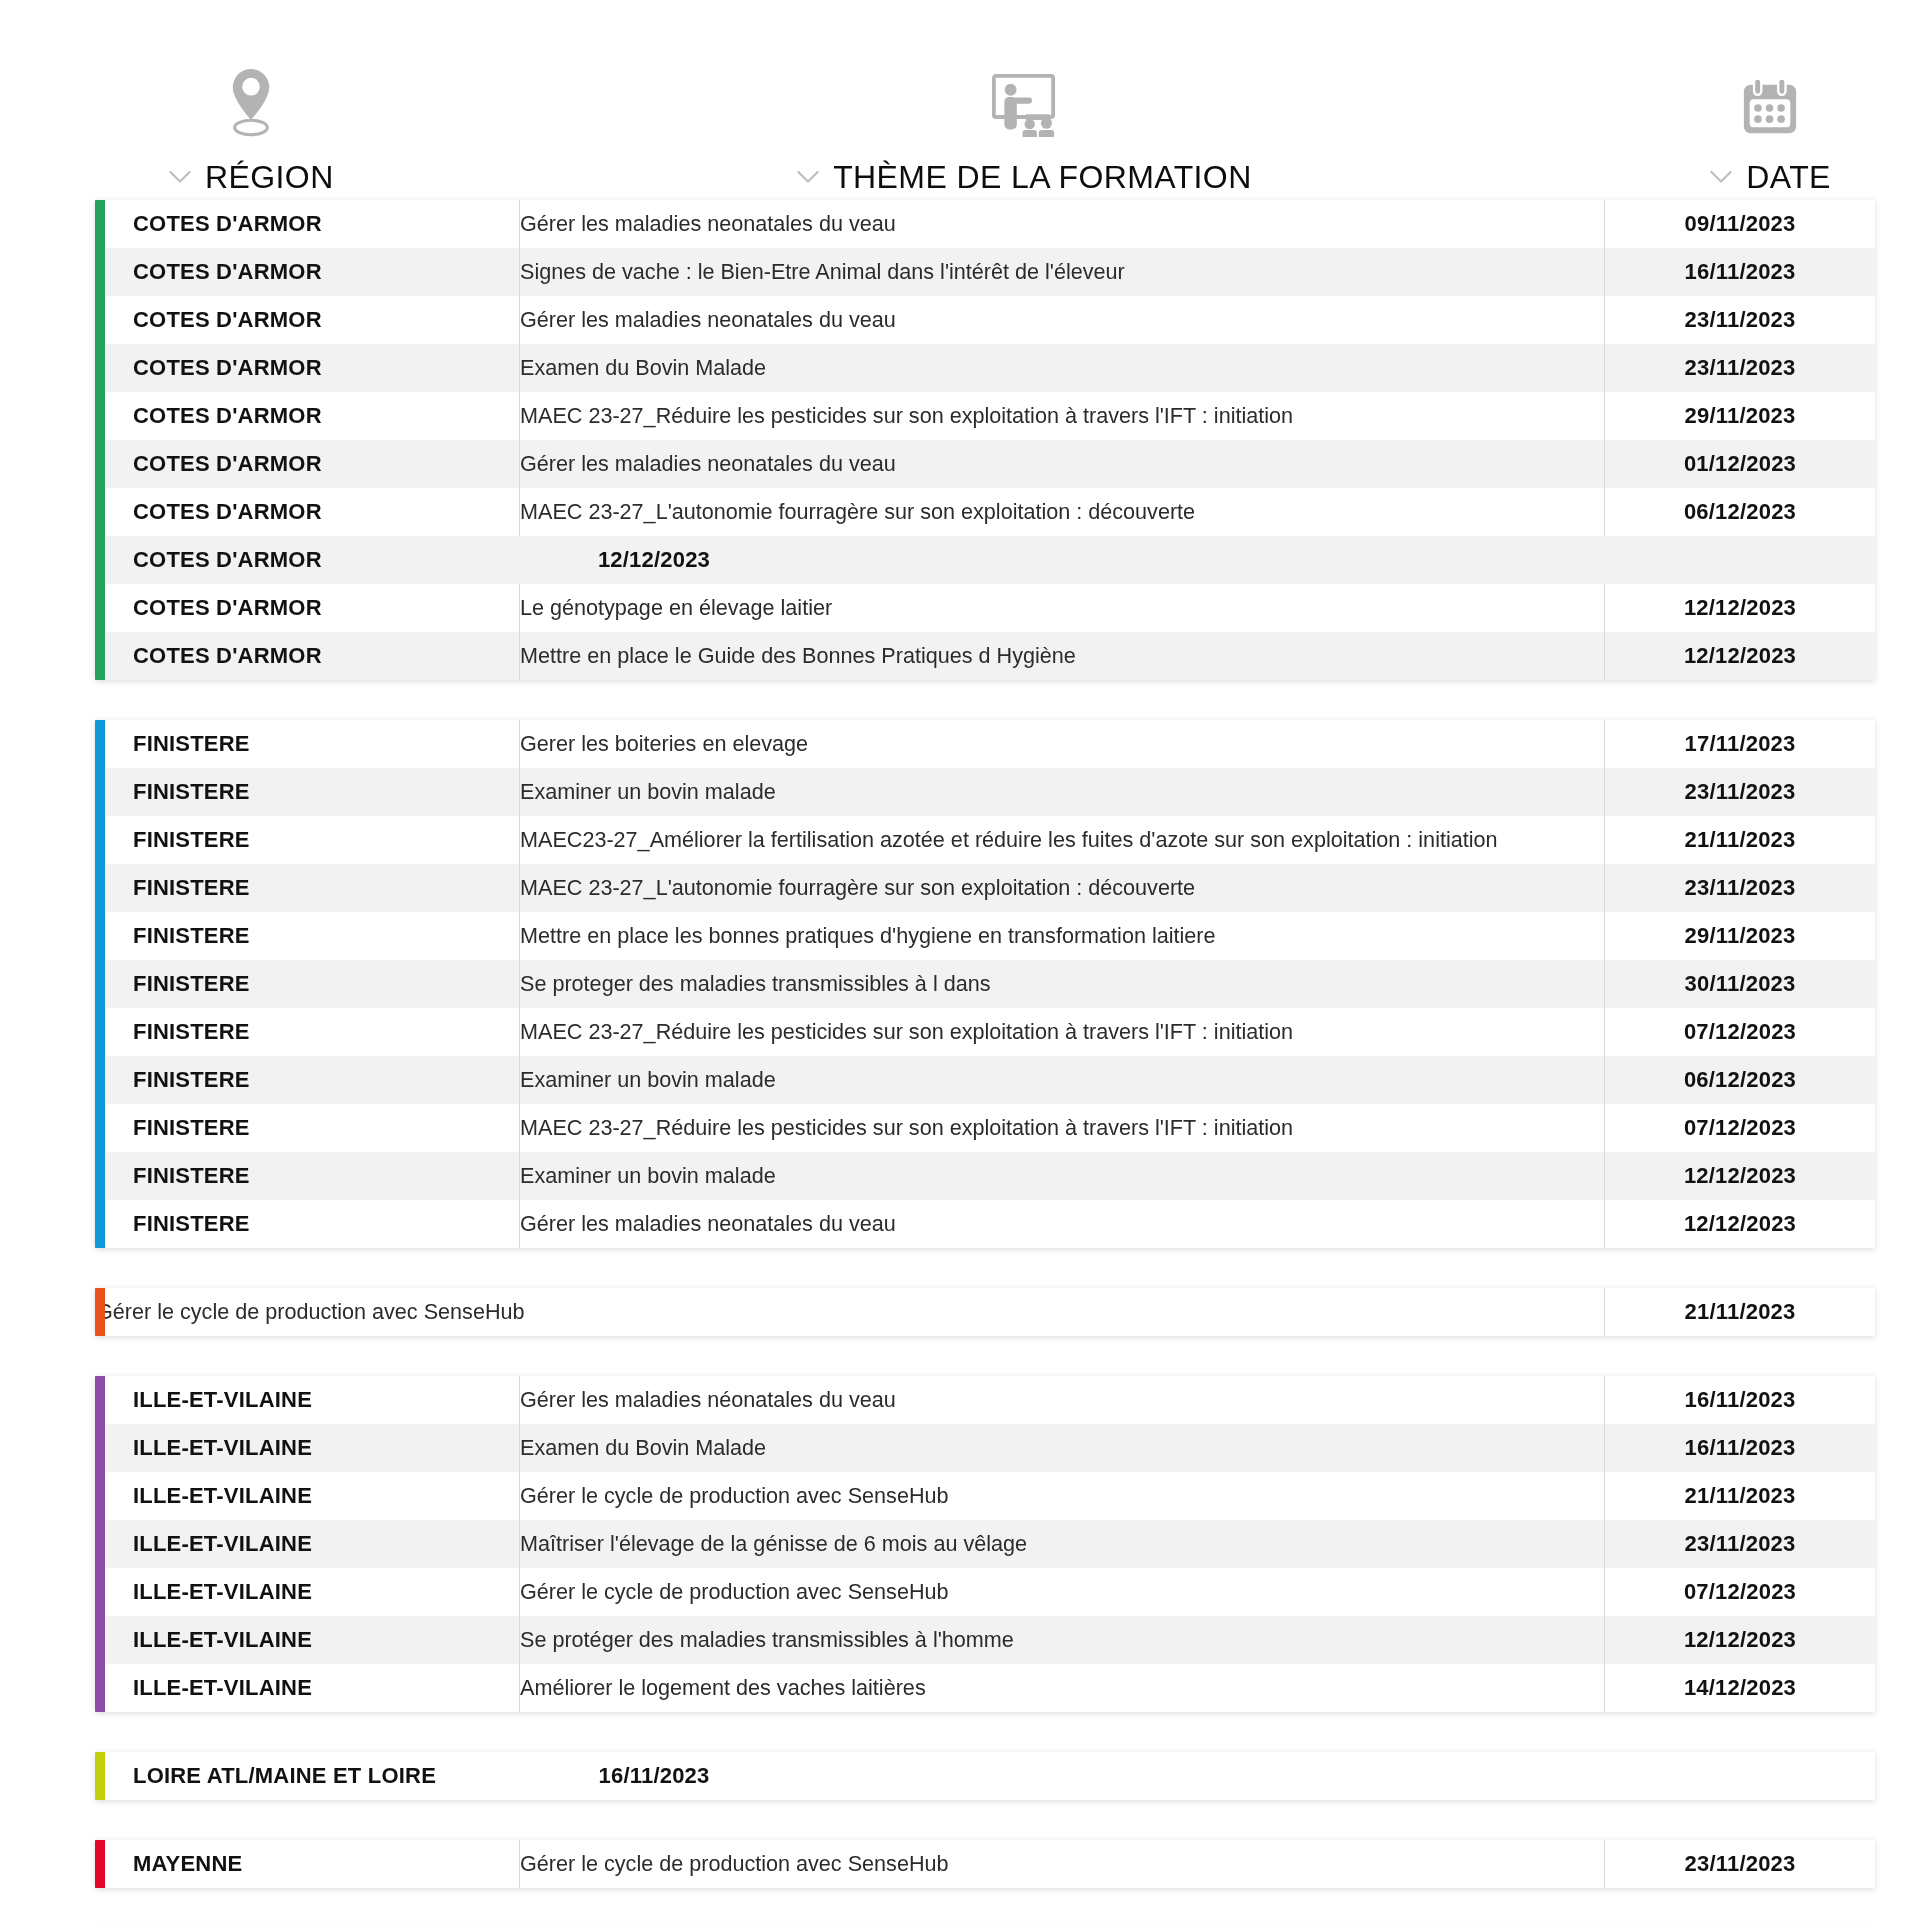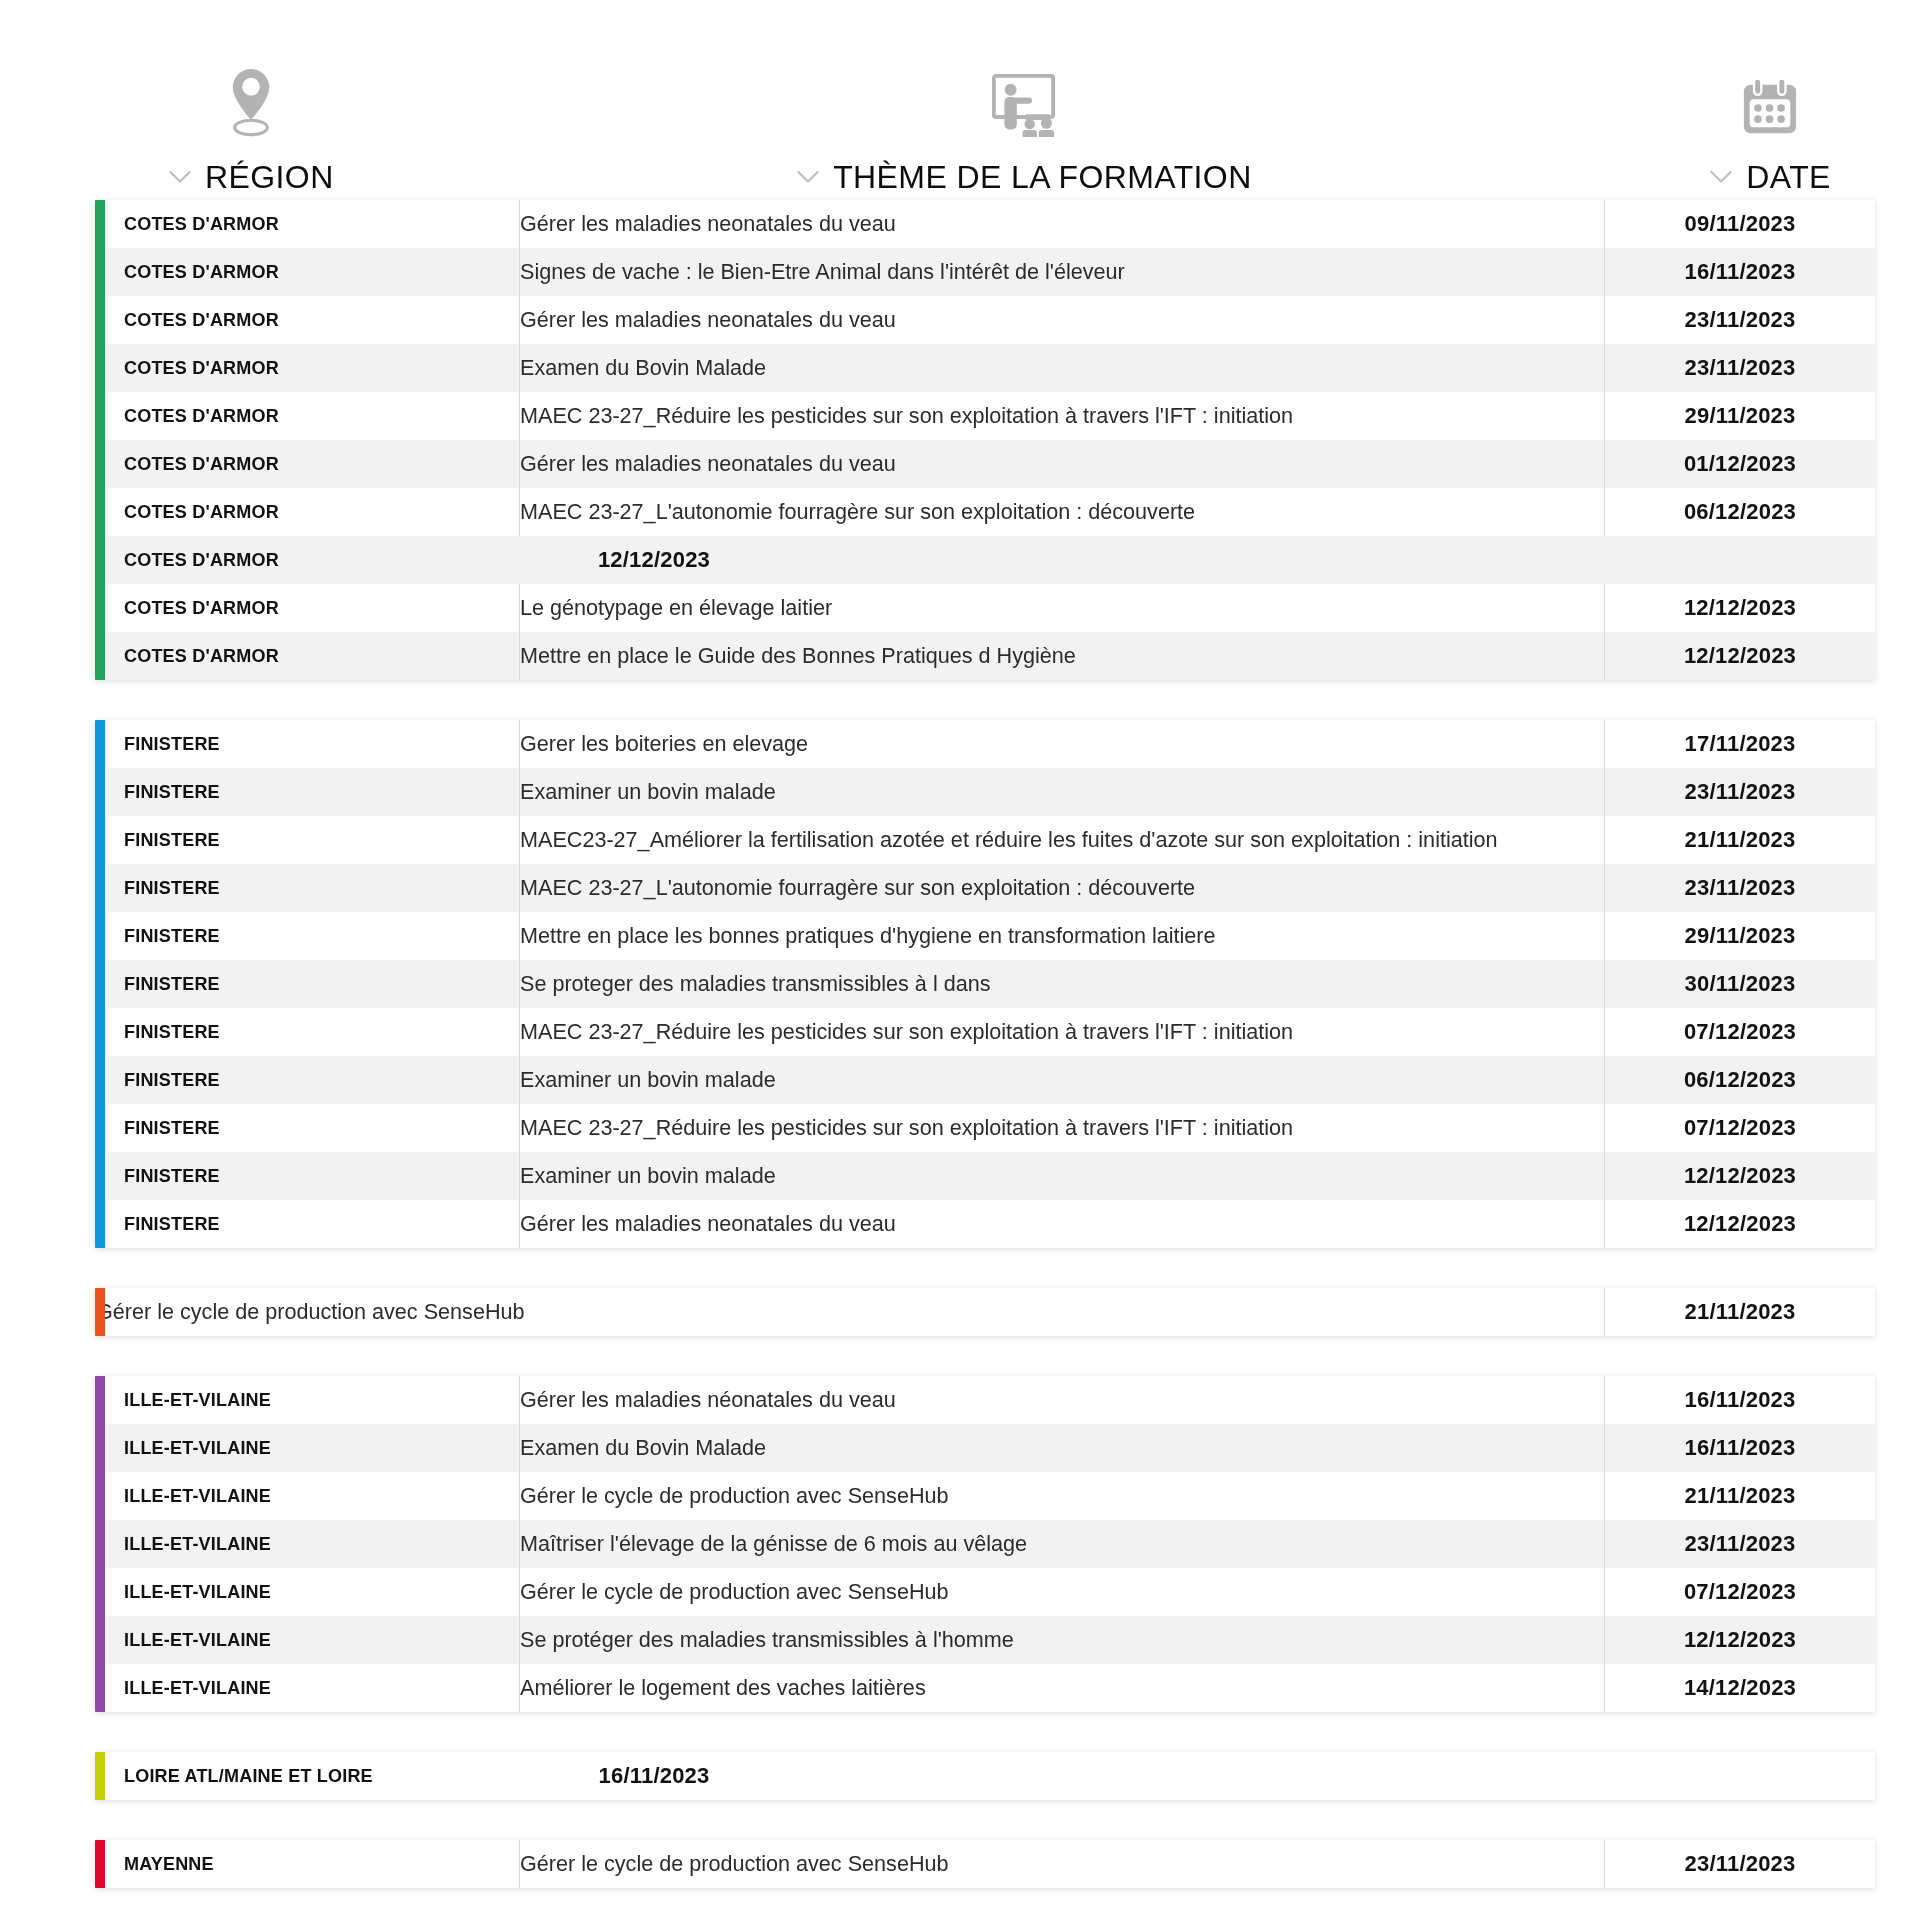--- a/index.html
+++ b/index.html
@@ -95,24 +95,24 @@
   }
   .row.alt { background: #f2f2f2; }
 
   .cell {
     display: flex;
     align-items: center;
     padding: 8.5px 0;
   }
   .cell.region {
     width: 424px;
-    padding-left: 29px;
+    padding-left: 38px;
     padding-right: 9.2px;
     font-weight: bold;
-    font-size: 18px;
+    font-size: 22px;
     color: #111111;
     letter-spacing: 0.2px;
   }
   .cell.theme {
     flex: 1 1 auto;
     padding-right: 15.4px;
     font-size: 21.6px;
     color: #2b2b2b;
     line-height: 1.30;
     border-left: 0.8px solid #d9d9d9;

